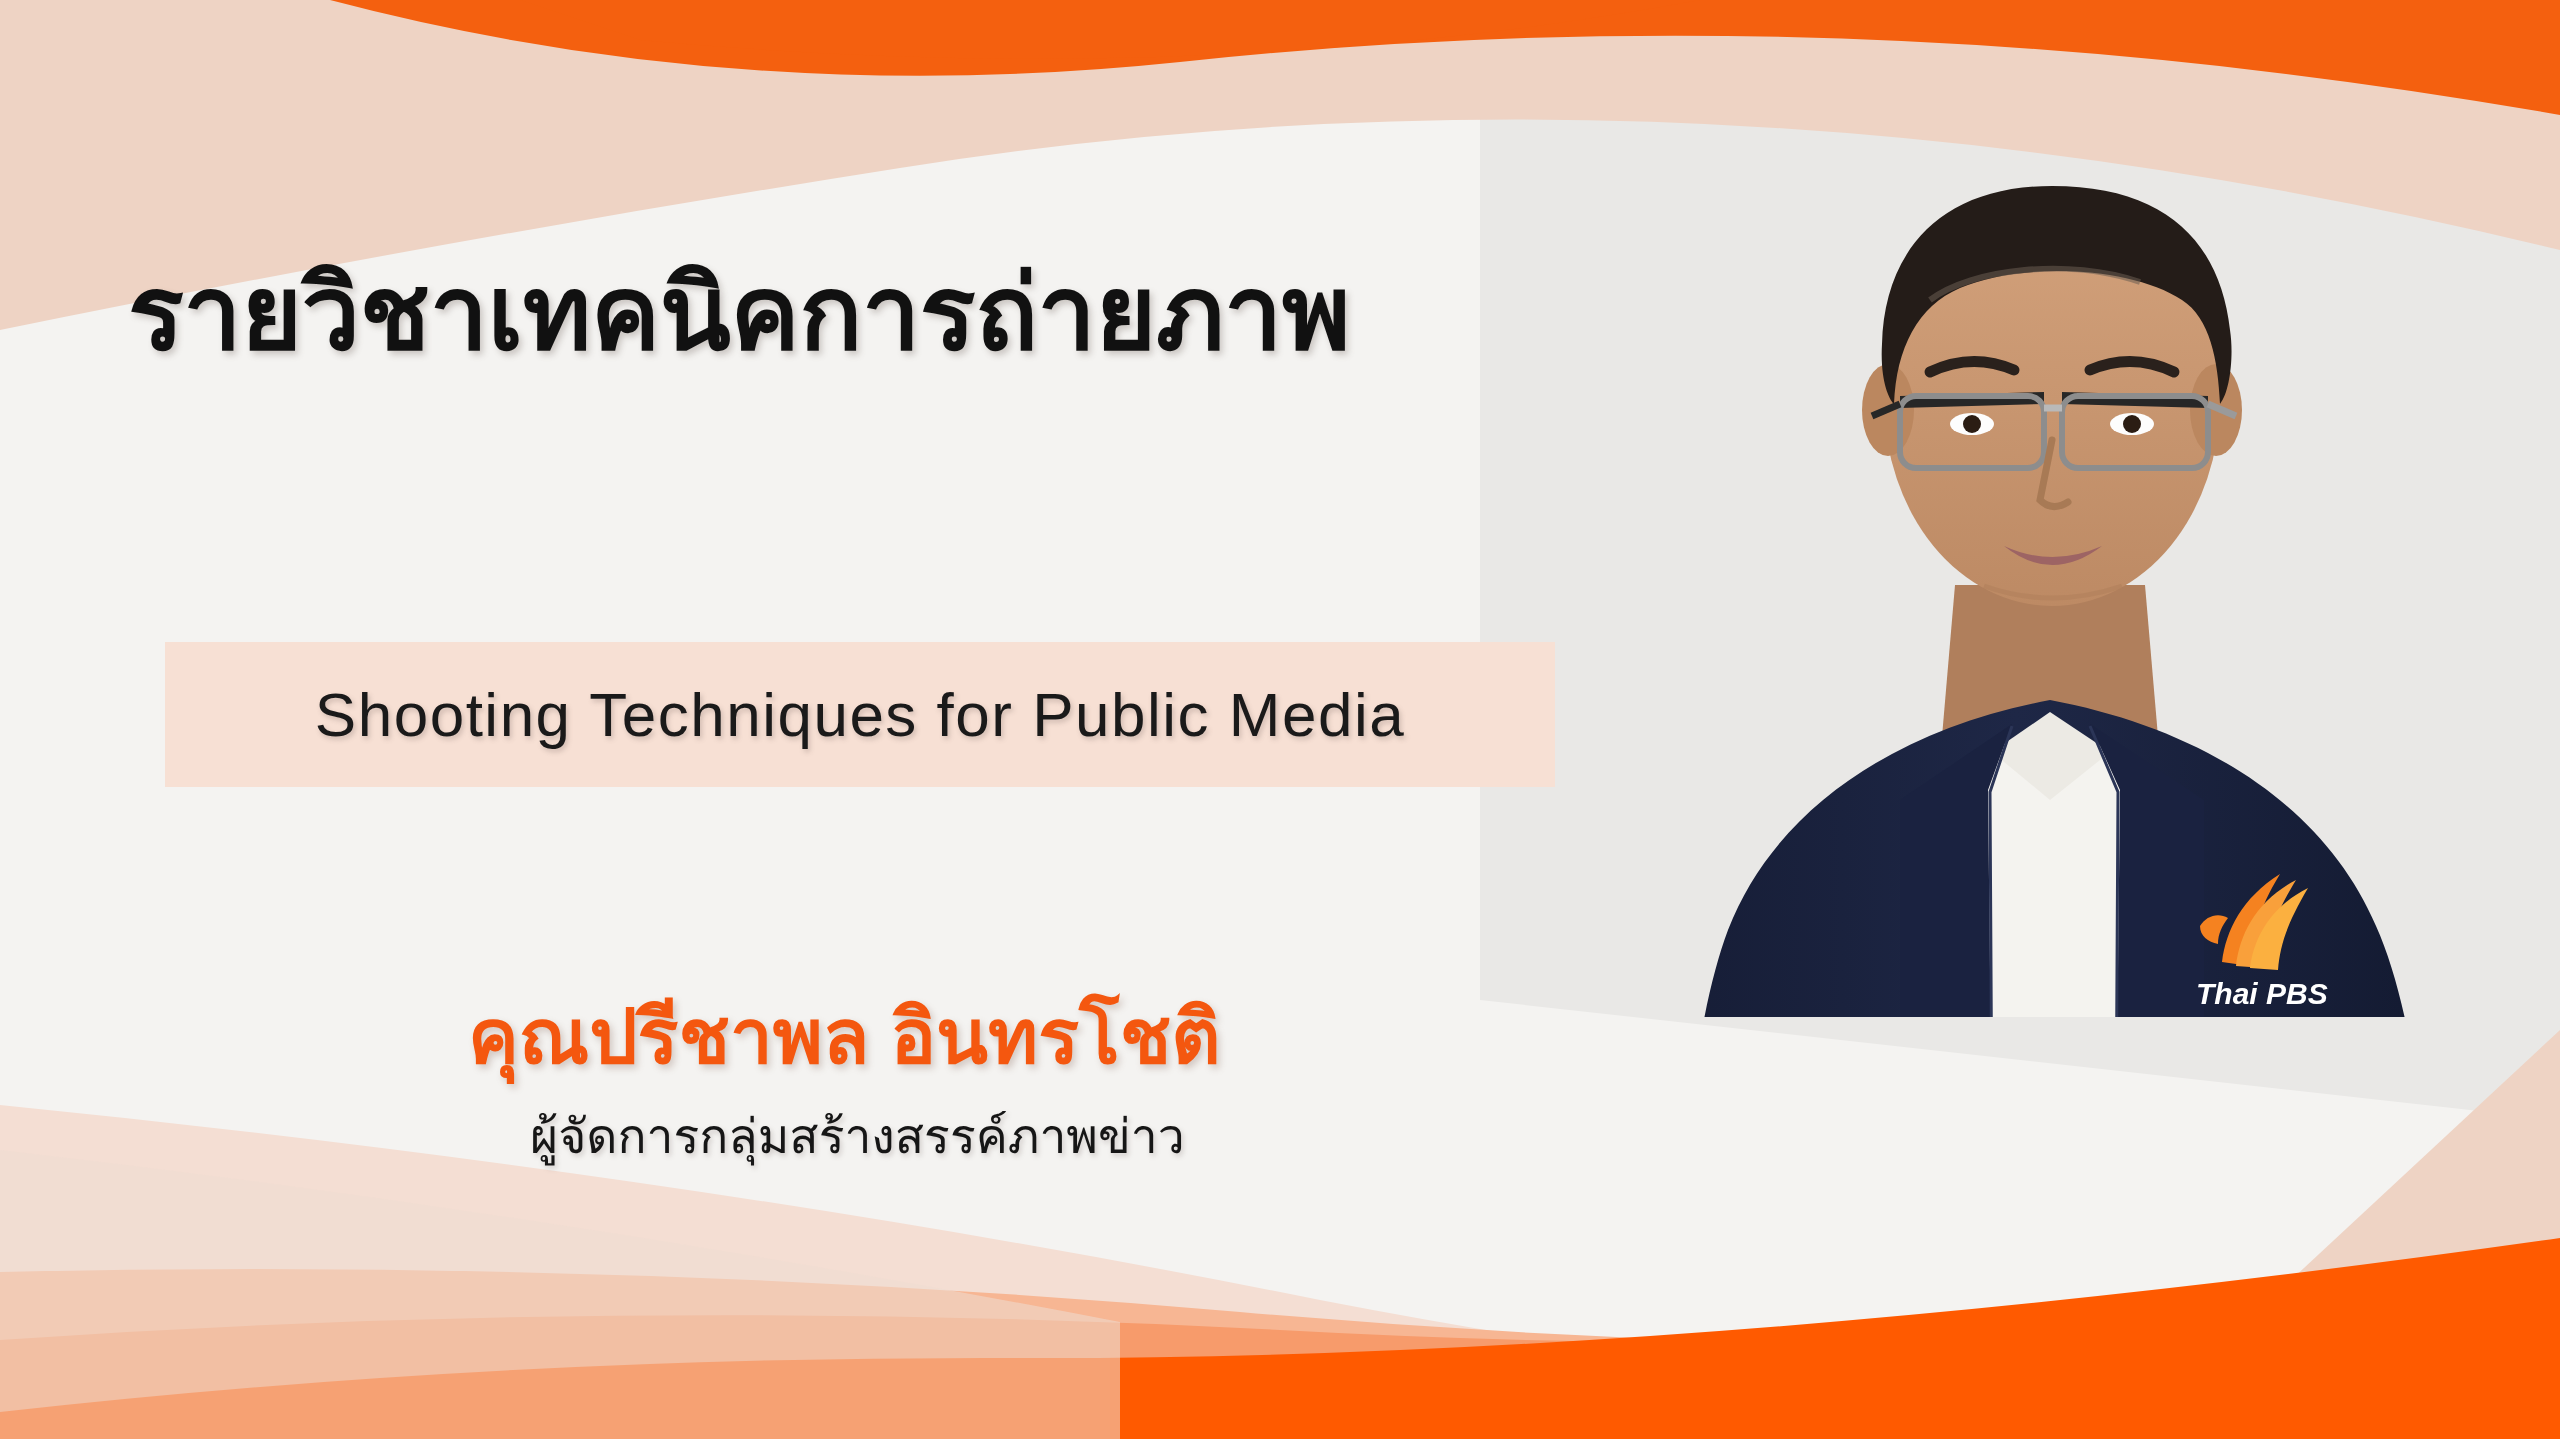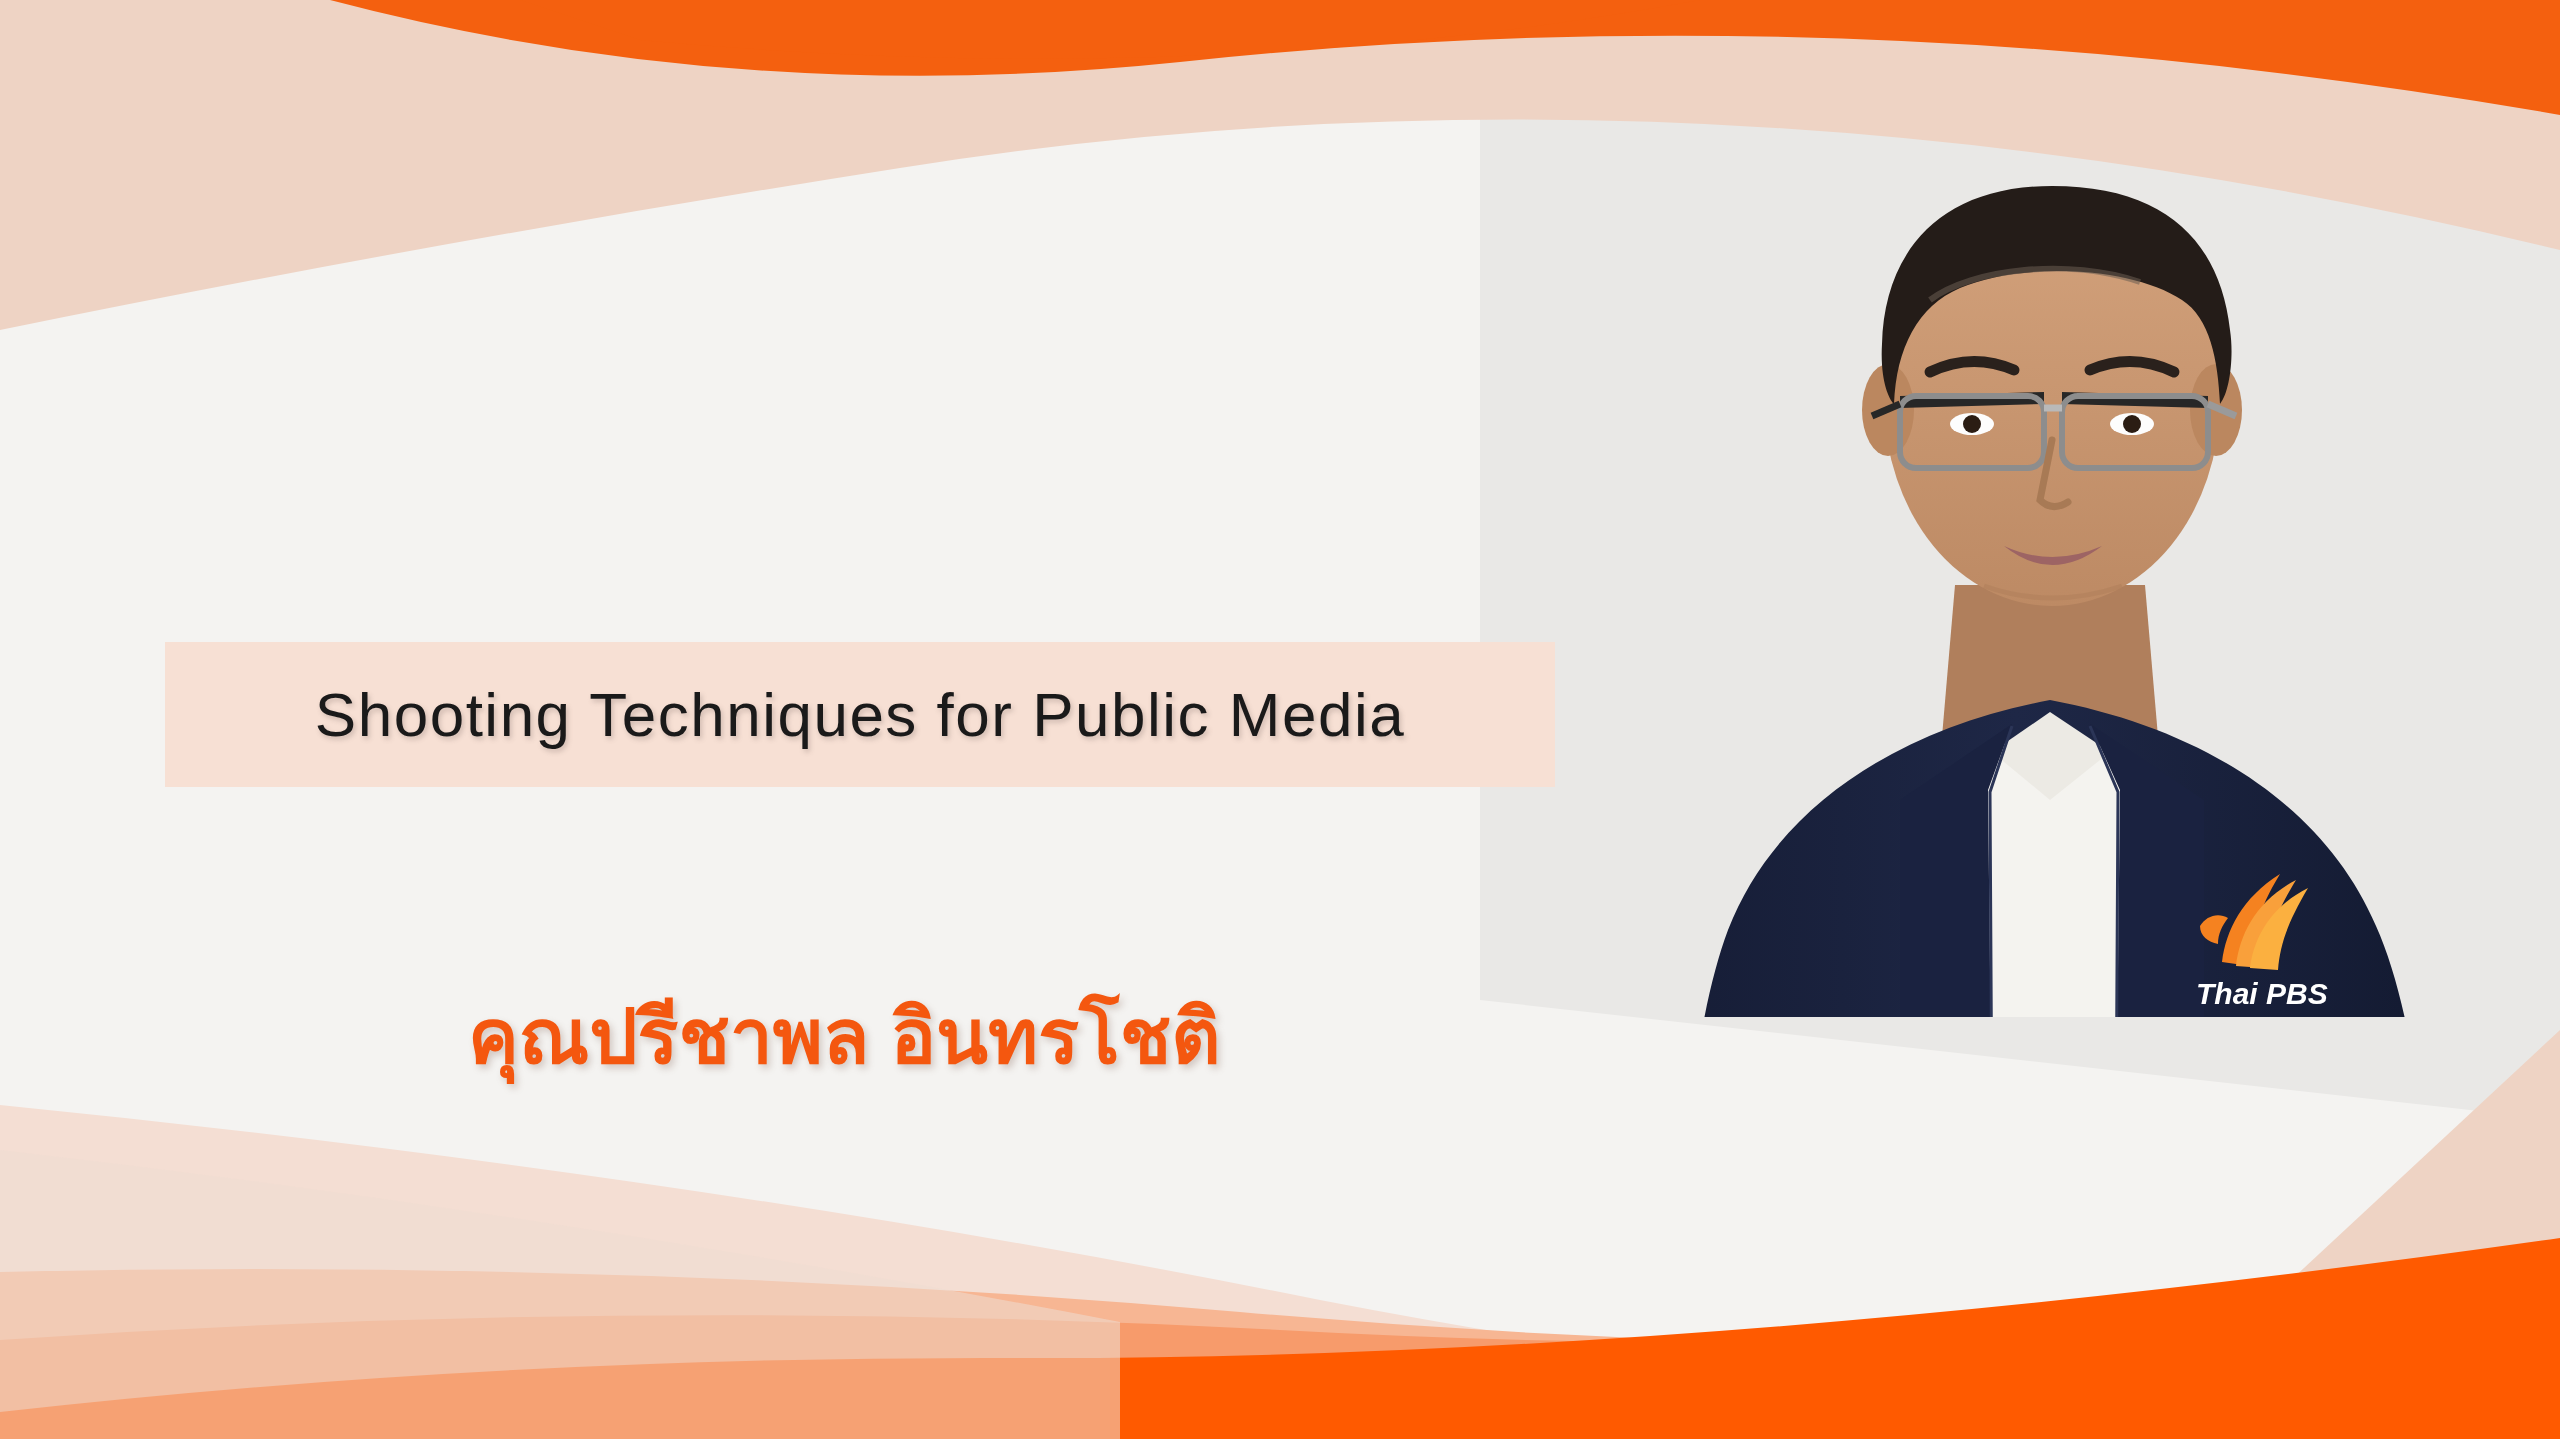--- a/index.html
+++ b/index.html
@@ -230,24 +230,26 @@
           <path d="M54 98 C58 66 76 36 112 18 C92 52 84 74 82 100 Z" fill="#fbb040"></path>
           <path d="M4 56 C10 46 22 42 32 48 C26 56 22 64 22 74 C12 72 4 66 4 56 Z" fill="#f58220"></path>
           <text x="0" y="134" fill="#ffffff" font-size="30" font-weight="700" font-family="'Liberation Sans', sans-serif" font-style="italic">Thai PBS</text>
         </g>
       </g>
     </svg>
   </div>
 
   <div class="text-block">
 
+    <div class="title-line title-line-1">รายวิชาเทคนิคการถ่ายภาพ</div>
 
 
     <div class="subtitle-band">
       <span class="subtitle-text">Shooting Techniques for Public Media</span>
     </div>
 
     <div class="speaker-name">คุณปรีชาพล อินทรโชติ</div>
 
+    <div class="speaker-role">ผู้จัดการกลุ่มสร้างสรรค์ภาพข่าว</div>
 
   </div>
 
 </div>
 
 </body></html>

